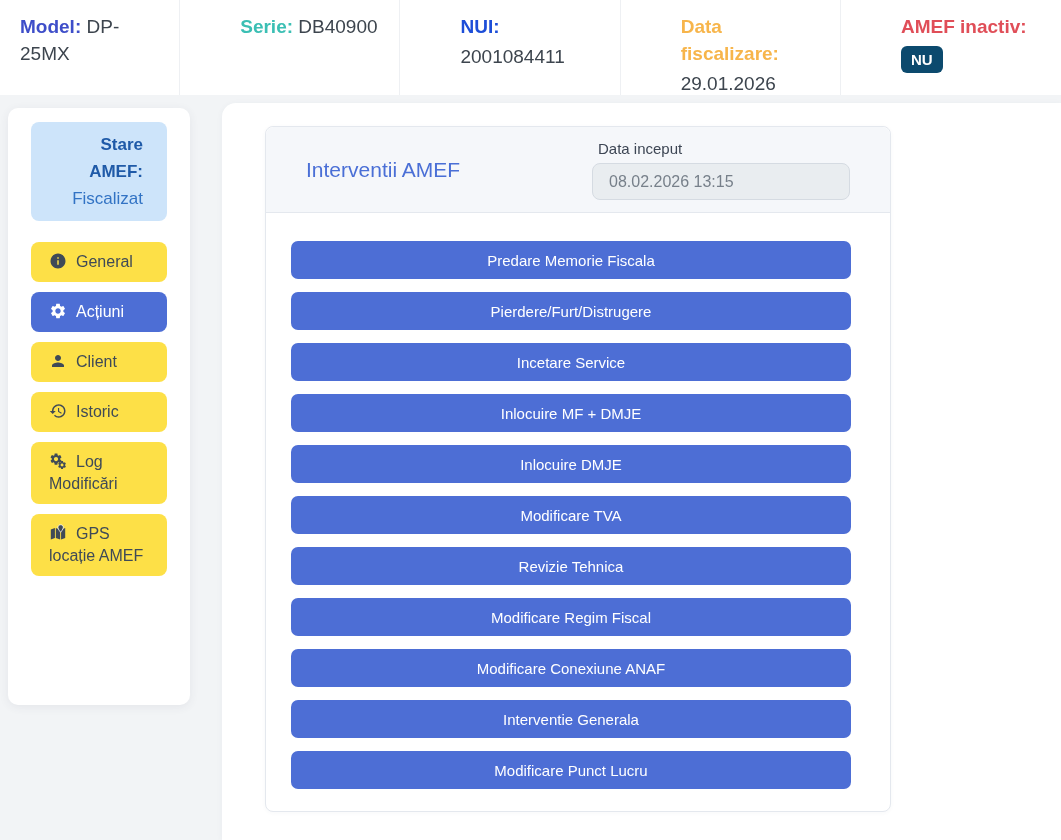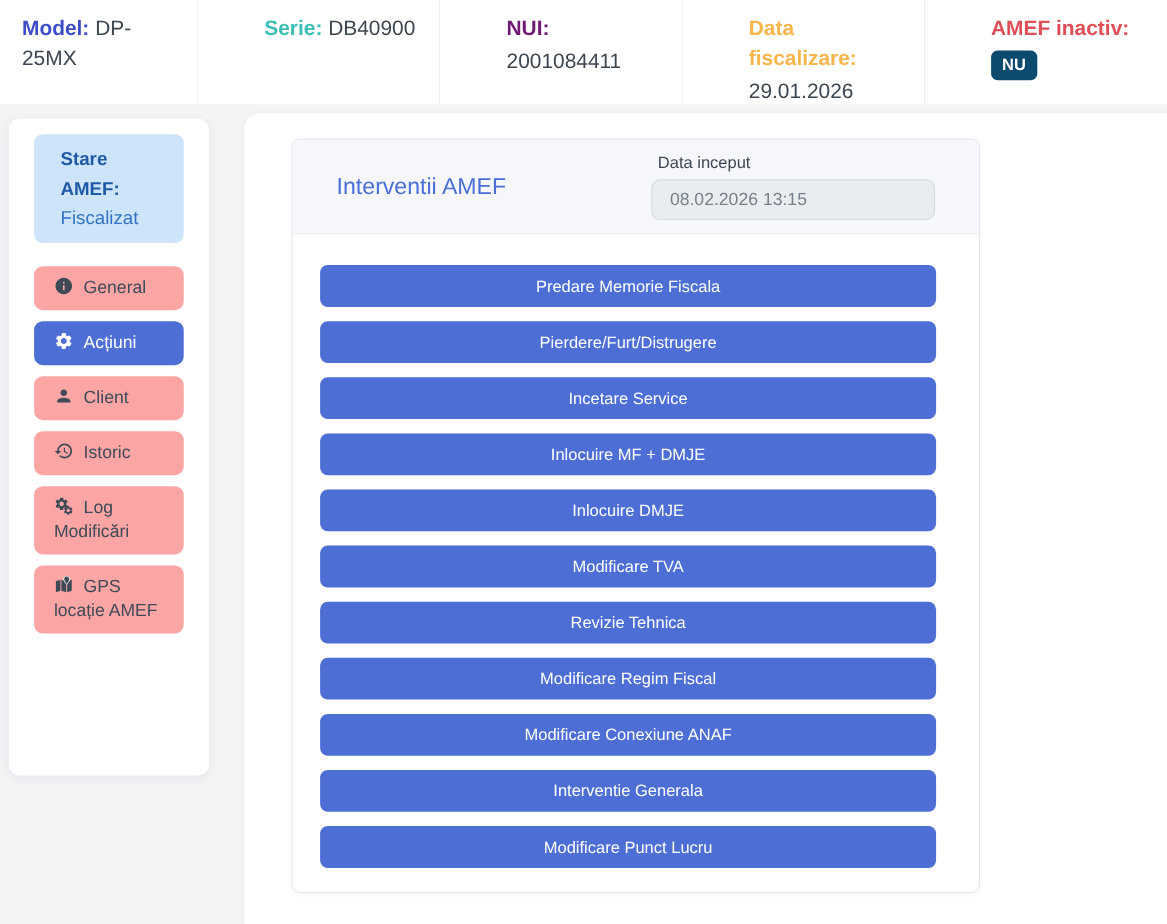--- a/index.html
+++ b/index.html
@@ -7,21 +7,21 @@
   body { font-family:"Liberation Sans","DejaVu Sans",sans-serif; background:#f2f4f6; }
 
   
   .topbar { position:absolute; left:0; top:0; width:1061px; height:95px; background:#ffffff; display:flex;gap:40px; }
   .tb-cell { width:20%; padding:13px 20px 0 20px; line-height:27px; font-size:19px; }
   .tb-cell:not(:last-child){ border-right:1px solid #eef0f3; }
   .tb-label { font-weight:700; }
   .tb-value { color:#3d454e; font-weight:400; }
   .lbl-model { color:#3e4ec9; }
   .lbl-serie { color:#3bbfb4; }
-  .lbl-nui   { color:#701a75;margin-top:44px; }
+  .lbl-nui   { color:#1d4ed8;margin-top:44px; }
   .lbl-data  { color:#f7b54b; }
   .lbl-amef  { color:#e04e58; }
   .tb-stacked .tb-value { display:block; margin-top:3px; }
   .badge-nu { display:inline-block; margin-top:6px; background:#0c4a6e; color:#fff; font-weight:700;
               font-size:15px; line-height:15px; padding:6px 10px; border-radius:6px; }
 
   
   .page { position:absolute; left:0; top:95px; width:1061px; height:745px; background:#f2f4f6; }
 
   
@@ -39,25 +39,25 @@
   .date-input { width:258px; height:37px; background:#e9edf0; border:1px solid #d5dbe2; border-radius:8px;
                 color:#77808a; font-size:16px; font-family:inherit; padding:0 16px;margin-left:14px; }
   .card-body { padding:28px 25px 0 25px; }
   .action-btn { display:block; width:560px; height:38px; margin-bottom:13px; background:#4d6ed5;
                 color:#ffffff; font-size:15px; font-family:inherit; border:none; border-radius:7px;
                 cursor:pointer; }
 
   
   .sidebar { position:absolute; left:8px; top:13px; width:182px; height:597px; background:#ffffff;
              border-radius:10px; box-shadow:0 2px 10px rgba(60,70,90,.08); padding:14px 23px 0 23px; }
-  .status-card { background:#cde4fa; border-radius:8px; padding:9px 24px; text-align:left;
+  .status-card { background:#cde4fa; border-radius:8px; padding:9px 24px; text-align:right;
                  font-size:17px; line-height:27px; margin-bottom:21px; }
   .status-title { font-weight:700; color:#1f5aa8; }
   .status-value { font-weight:400; color:#3273c4; }
-  .nav-item { background:#fca5a5; border-radius:8px; padding:9px 18px; margin-bottom:10px;
+  .nav-item { background:#fde047; border-radius:8px; padding:9px 18px; margin-bottom:10px;
               font-size:16px; line-height:22px; color:#3f4a57; cursor:pointer; }
   .nav-item .icon { display:inline-block; width:18px; height:18px; vertical-align:-3px; margin-right:9px; }
   .nav-item .icon svg { display:block; width:18px; height:18px; }
   .nav-item.active { background:#4d6ed5; color:#ffffff; }
 </style>
 </head>
 <body>
 
 <header class="topbar">
   <div class="tb-cell">

